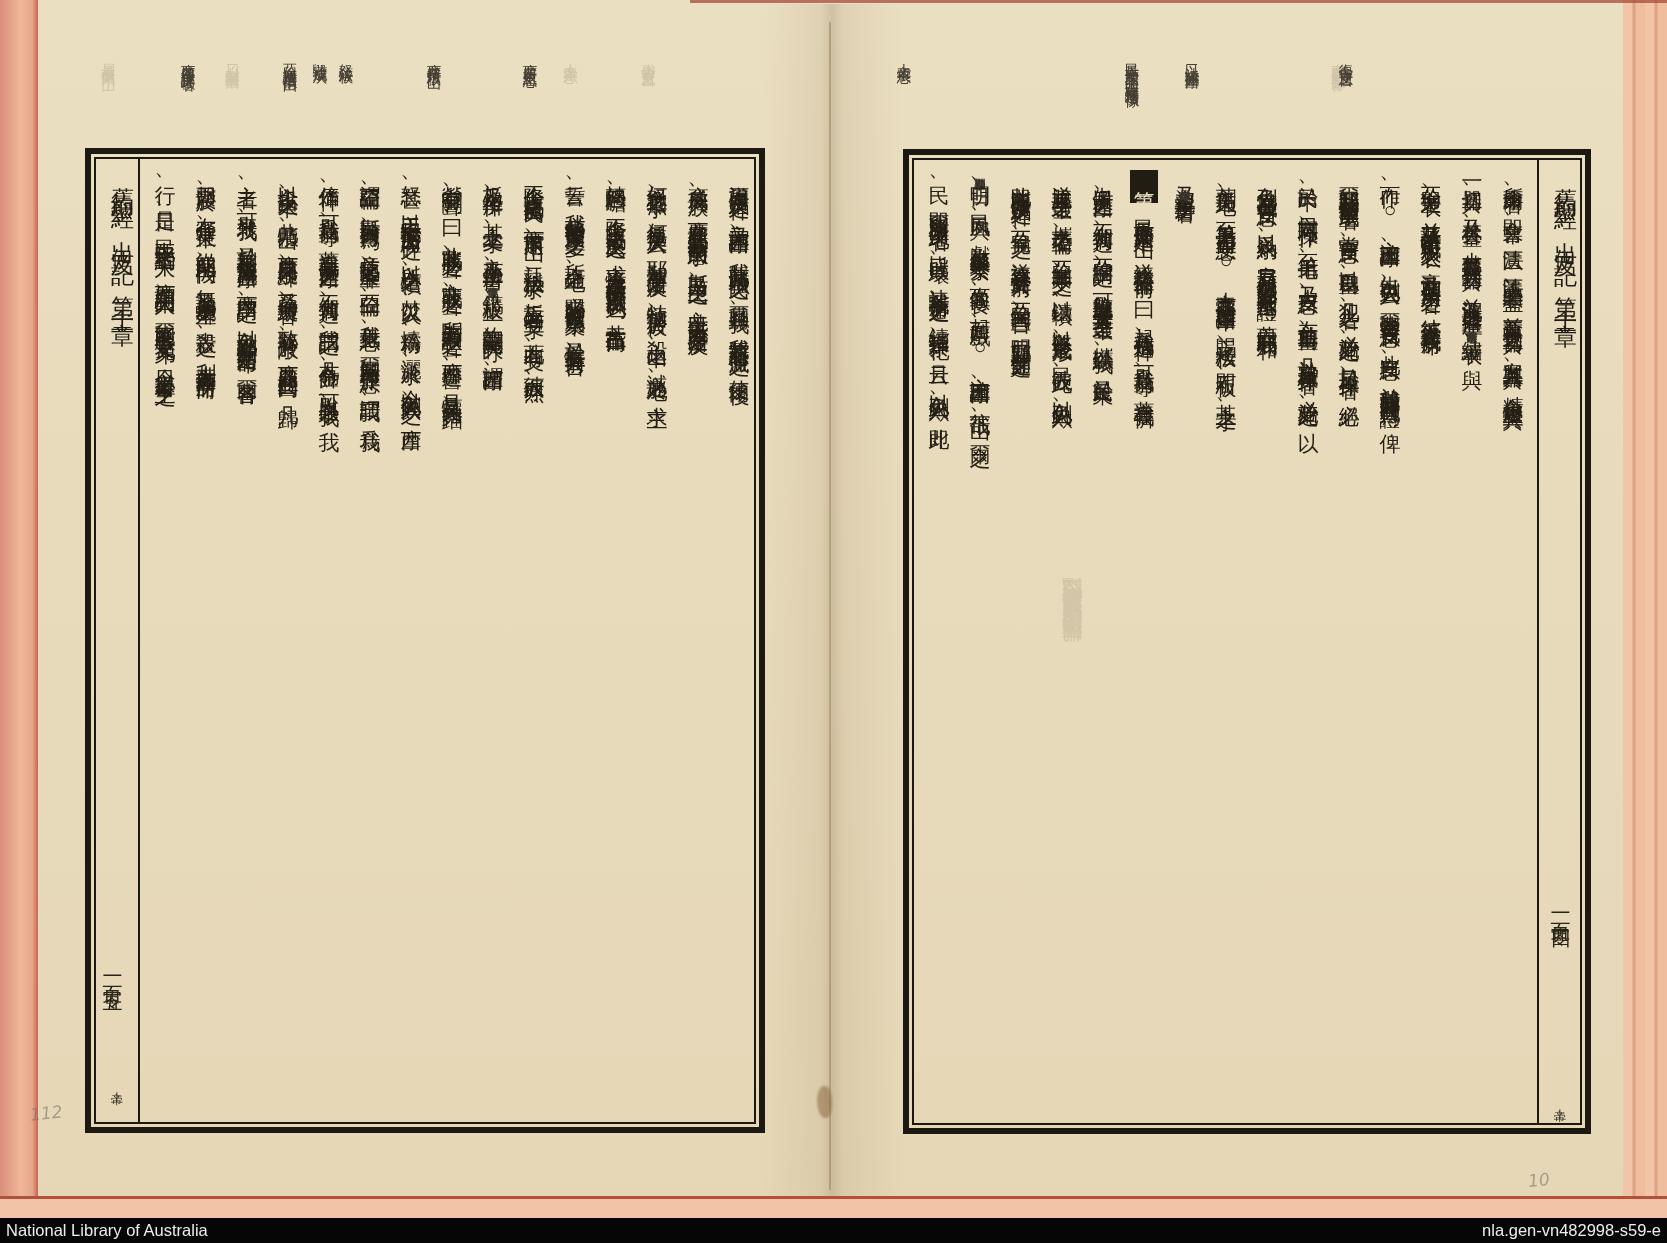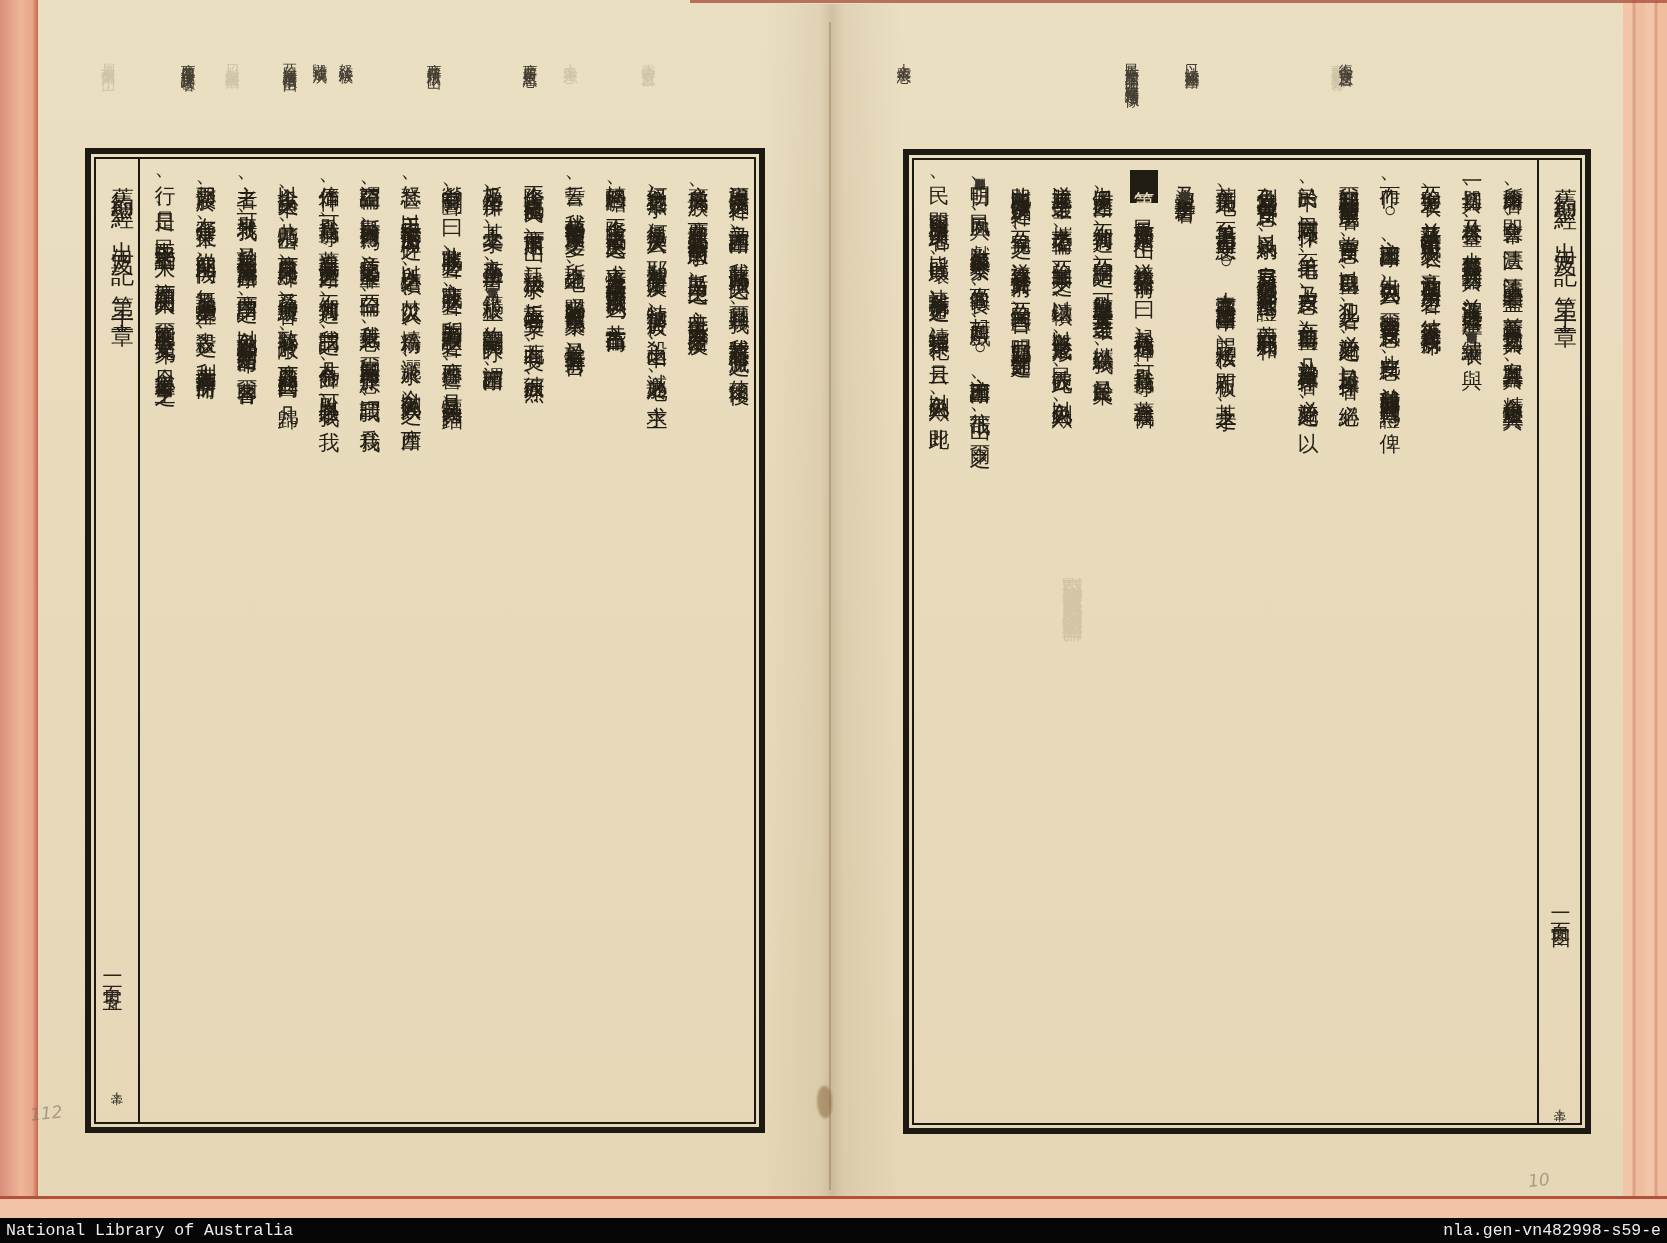--- a/index.html
+++ b/index.html
@@ -10,21 +10,21 @@
   }
   
   .edge-left{position:absolute;left:0;top:0;width:38px;height:1218px;
     background:linear-gradient(90deg,#d98f7c 0%,#efb697 55%,#e6a68b 85%,#c8654e 100%);}
   .edge-right{position:absolute;right:0;top:0;width:44px;height:1218px;
     background:repeating-linear-gradient(90deg,#f3c5a8 0 9px,#dda285 10px 12px,#f0bd9e 13px 22px);}
   .edge-top{position:absolute;left:690px;top:0;width:977px;height:3px;background:#a84b38;opacity:.75}
   .bottom-strip{position:absolute;left:0;top:1196px;width:1667px;height:22px;
     background:#f2c3a7;border-top:3px solid #b4513b;box-sizing:border-box}
   .bottom-bar{position:absolute;left:0;top:1218px;width:1667px;height:25px;background:#060606;
-    color:#ededed;font-family:Liberation Mono, monospace;font-size:16.5px;
+    color:#ededed;font-family:Liberation Sans, sans-serif;font-size:16.5px;
     display:flex;justify-content:space-between;align-items:center;padding:0 6px;box-sizing:border-box}
   
   .gutter{position:absolute;left:762px;top:4px;width:140px;height:1192px;
     background:linear-gradient(90deg,rgba(0,0,0,0),rgba(120,95,60,.10) 42%,rgba(110,85,50,.22) 50%,rgba(120,95,60,.10) 58%,rgba(0,0,0,0));}
   .gutter-line{position:absolute;left:829px;top:22px;width:2px;height:1168px;background:rgba(125,98,60,.35)}
   .stain{position:absolute;left:817px;top:1086px;width:15px;height:32px;background:#8d6a42;
     border-radius:50% 50% 40% 60%;opacity:.55;filter:blur(1px)}
   
   .frame{position:absolute;border:6px solid #1c1812;box-sizing:border-box}
   .frame-inner{position:absolute;inset:3px;border:2px solid #1c1812;display:flex;overflow:hidden}

